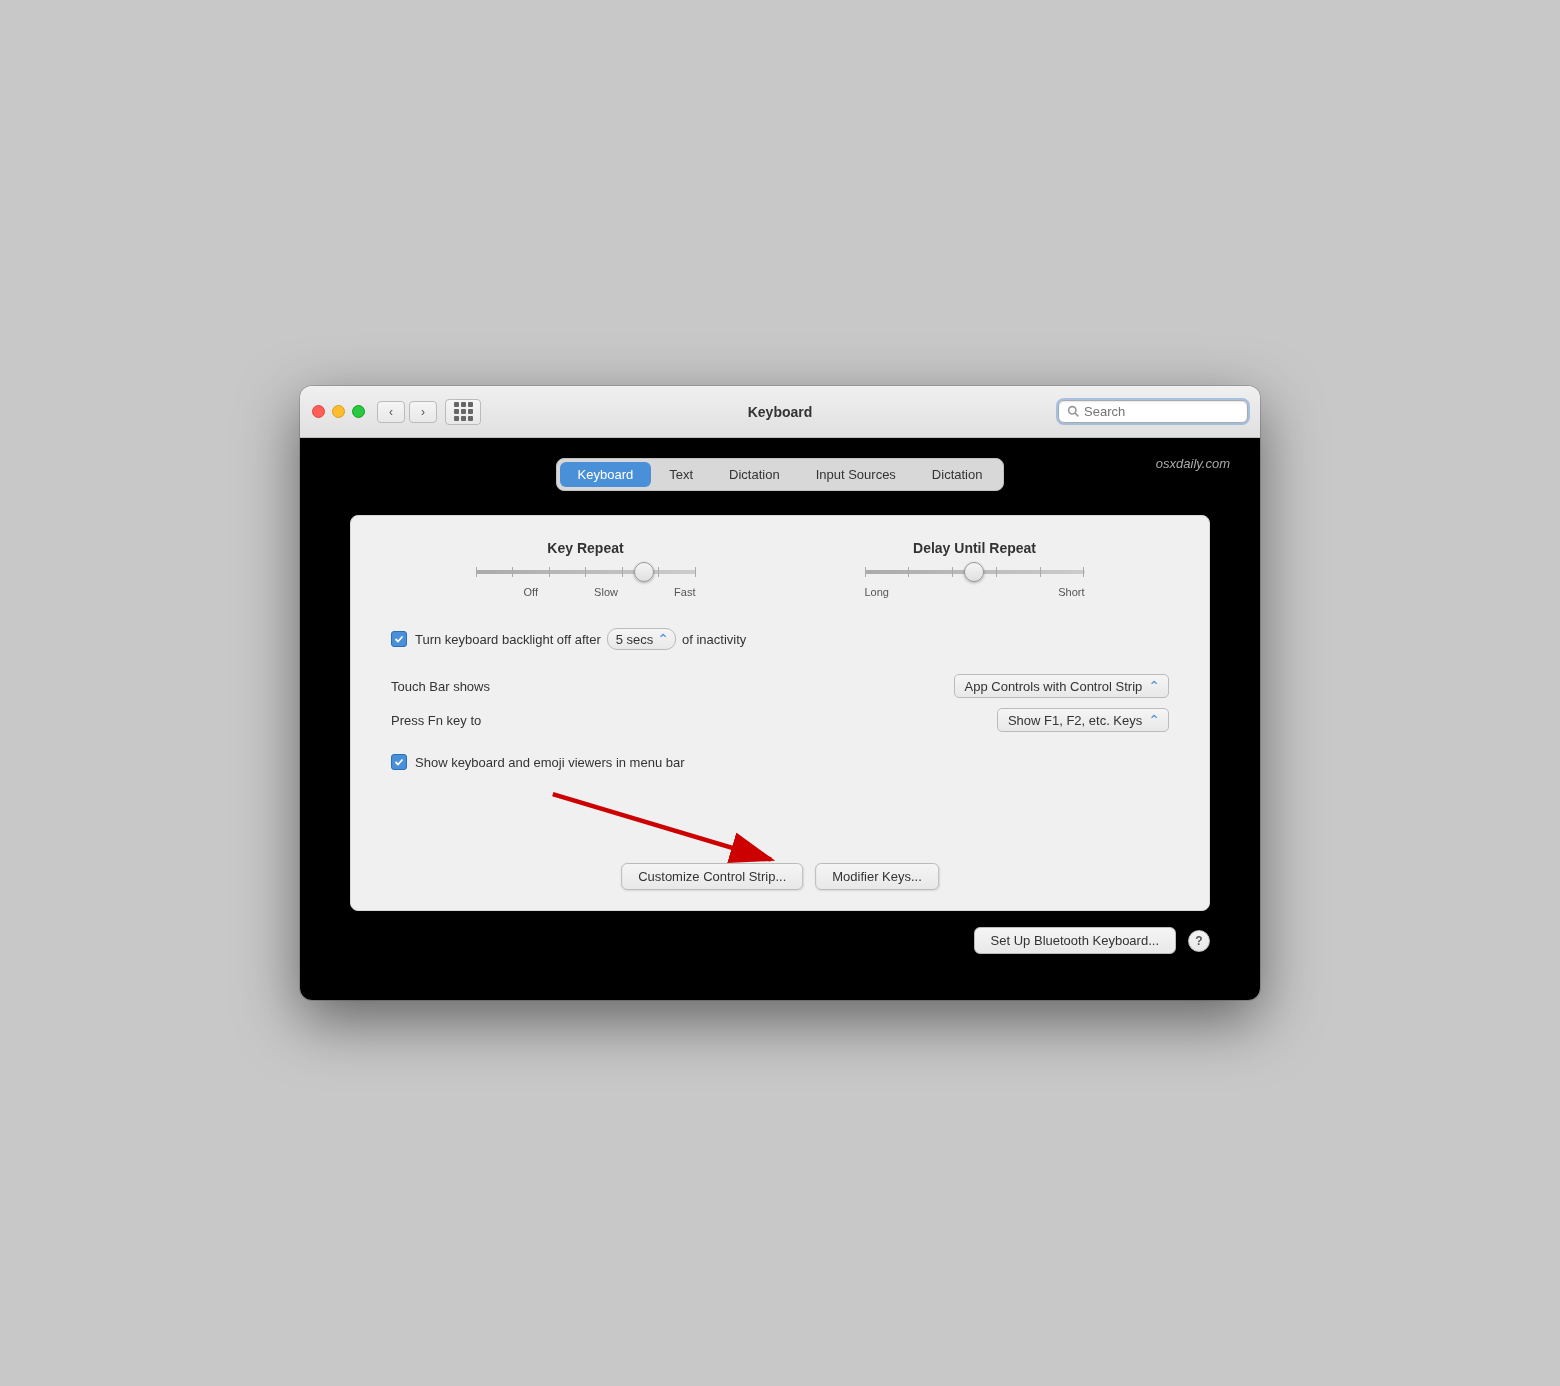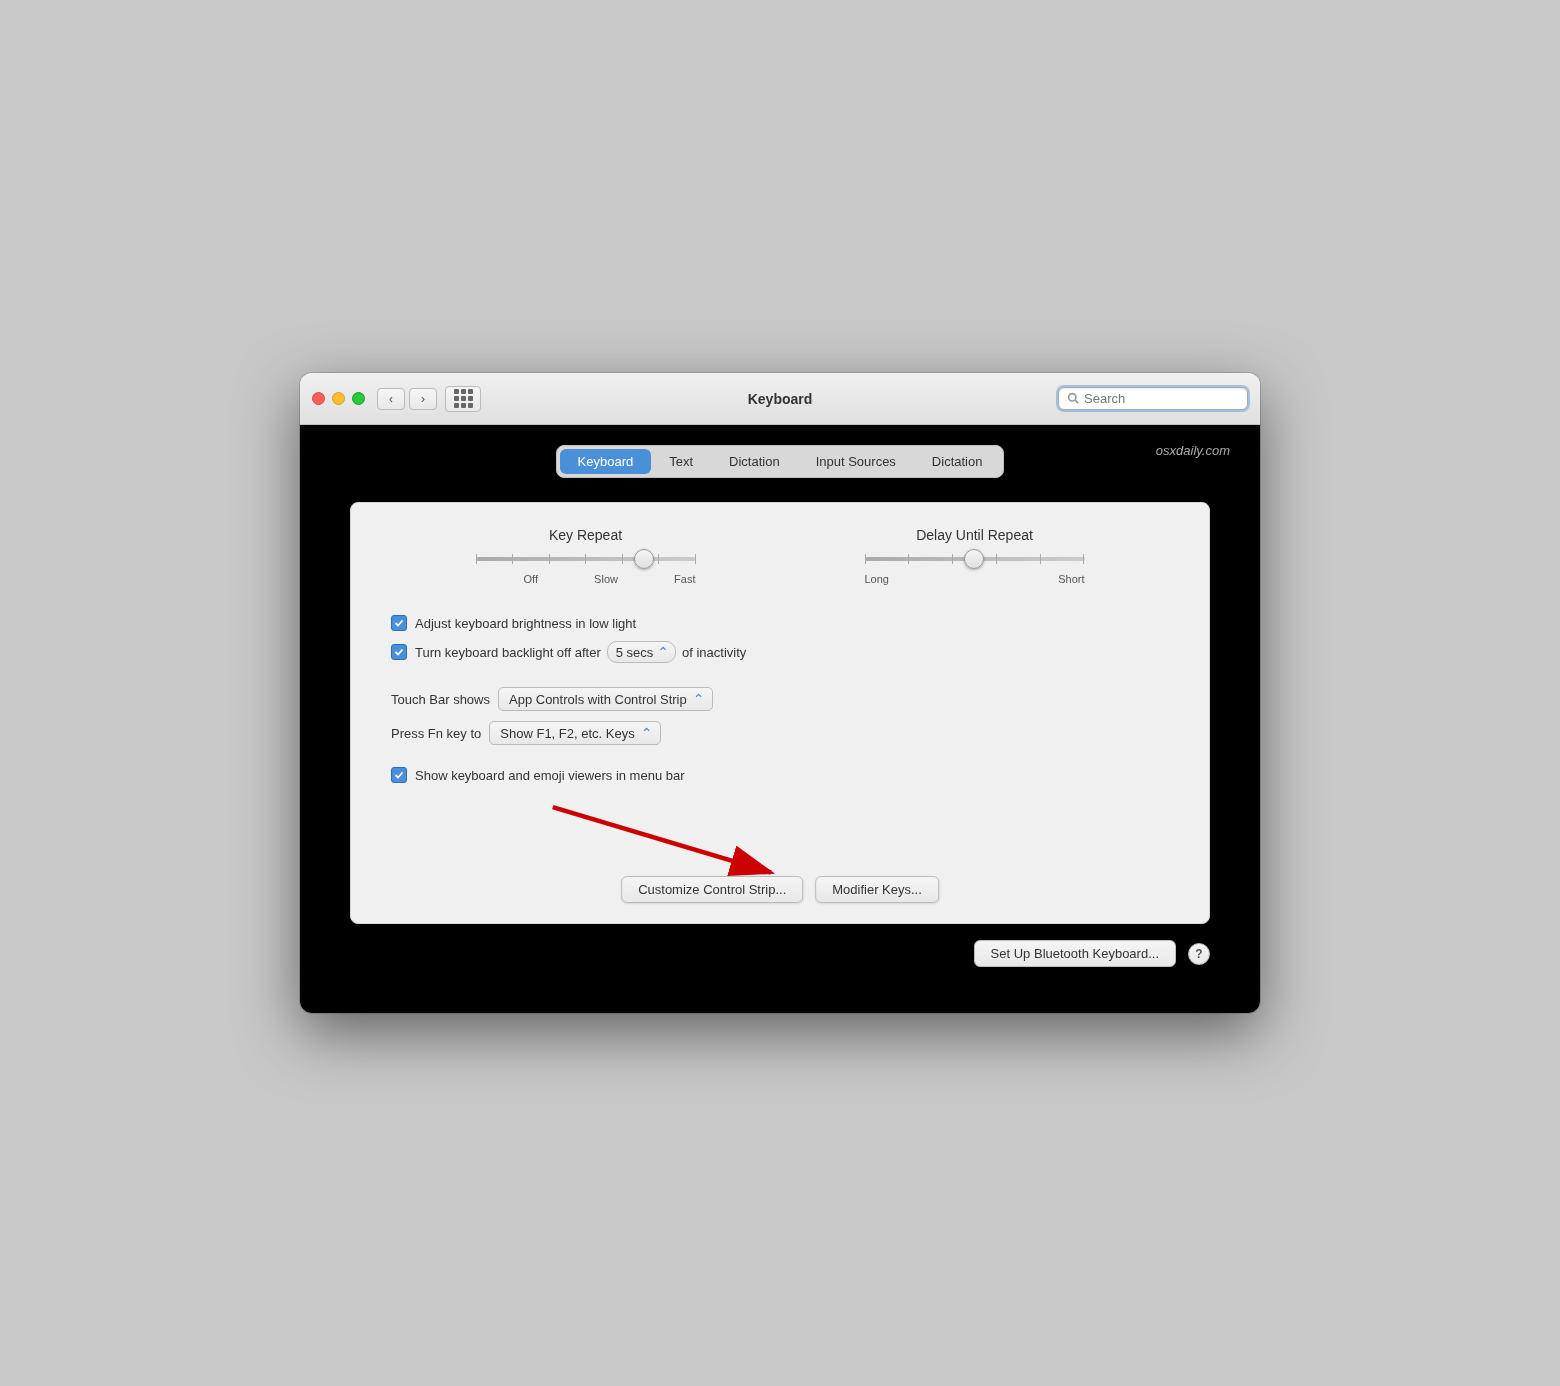--- a/index.html
+++ b/index.html
@@ -187,21 +187,21 @@
 
     .slider-group {
       display: flex;
       flex-direction: column;
       align-items: center;
       width: 280px;
     }
 
     .slider-label {
       font-size: 14px;
-      font-weight: 400;
+      font-weight: 700;
       color: #333;
       margin-bottom: 14px;
     }
 
     .slider-track-container {
       width: 100%;
       position: relative;
       margin-bottom: 6px;
     }
 
@@ -286,20 +286,21 @@
     }
 
     
     .settings-row {
       display: flex;
       align-items: center;
       margin-bottom: 10px;
       padding: 0 20px;
       font-size: 13px;
       color: #333;
+      justify-content: space-between;
     }
 
     .settings-row .row-label {
       flex-shrink: 0;
     }
 
     .dropdown-select {
       display: flex;
       align-items: center;
       background: linear-gradient(to bottom, #f5f5f5, #e8e8e8);
@@ -468,28 +469,20 @@
           </div>
           <div class="slider-labels" style="width:220px;">
             <span>Long</span>
             <span>Short</span>
           </div>
         </div>
       </div>
 
       <div class="checkbox-section">
 
-        <div class="checkbox-row">
-          <div class="checkbox">
-            <svg viewBox="0 0 10 10" fill="none" stroke="white" stroke-width="1.8">
-              <polyline points="1.5,5 4,7.5 8.5,2.5"></polyline>
-            </svg>
-          </div>
-          <span>Adjust keyboard brightness in low light</span>
-        </div>
 
         <div class="checkbox-row">
           <div class="checkbox">
             <svg viewBox="0 0 10 10" fill="none" stroke="white" stroke-width="1.8">
               <polyline points="1.5,5 4,7.5 8.5,2.5"></polyline>
             </svg>
           </div>
           <span>Turn keyboard backlight off after</span>
           <div class="dropdown-inline">
             <span>5 secs</span>

